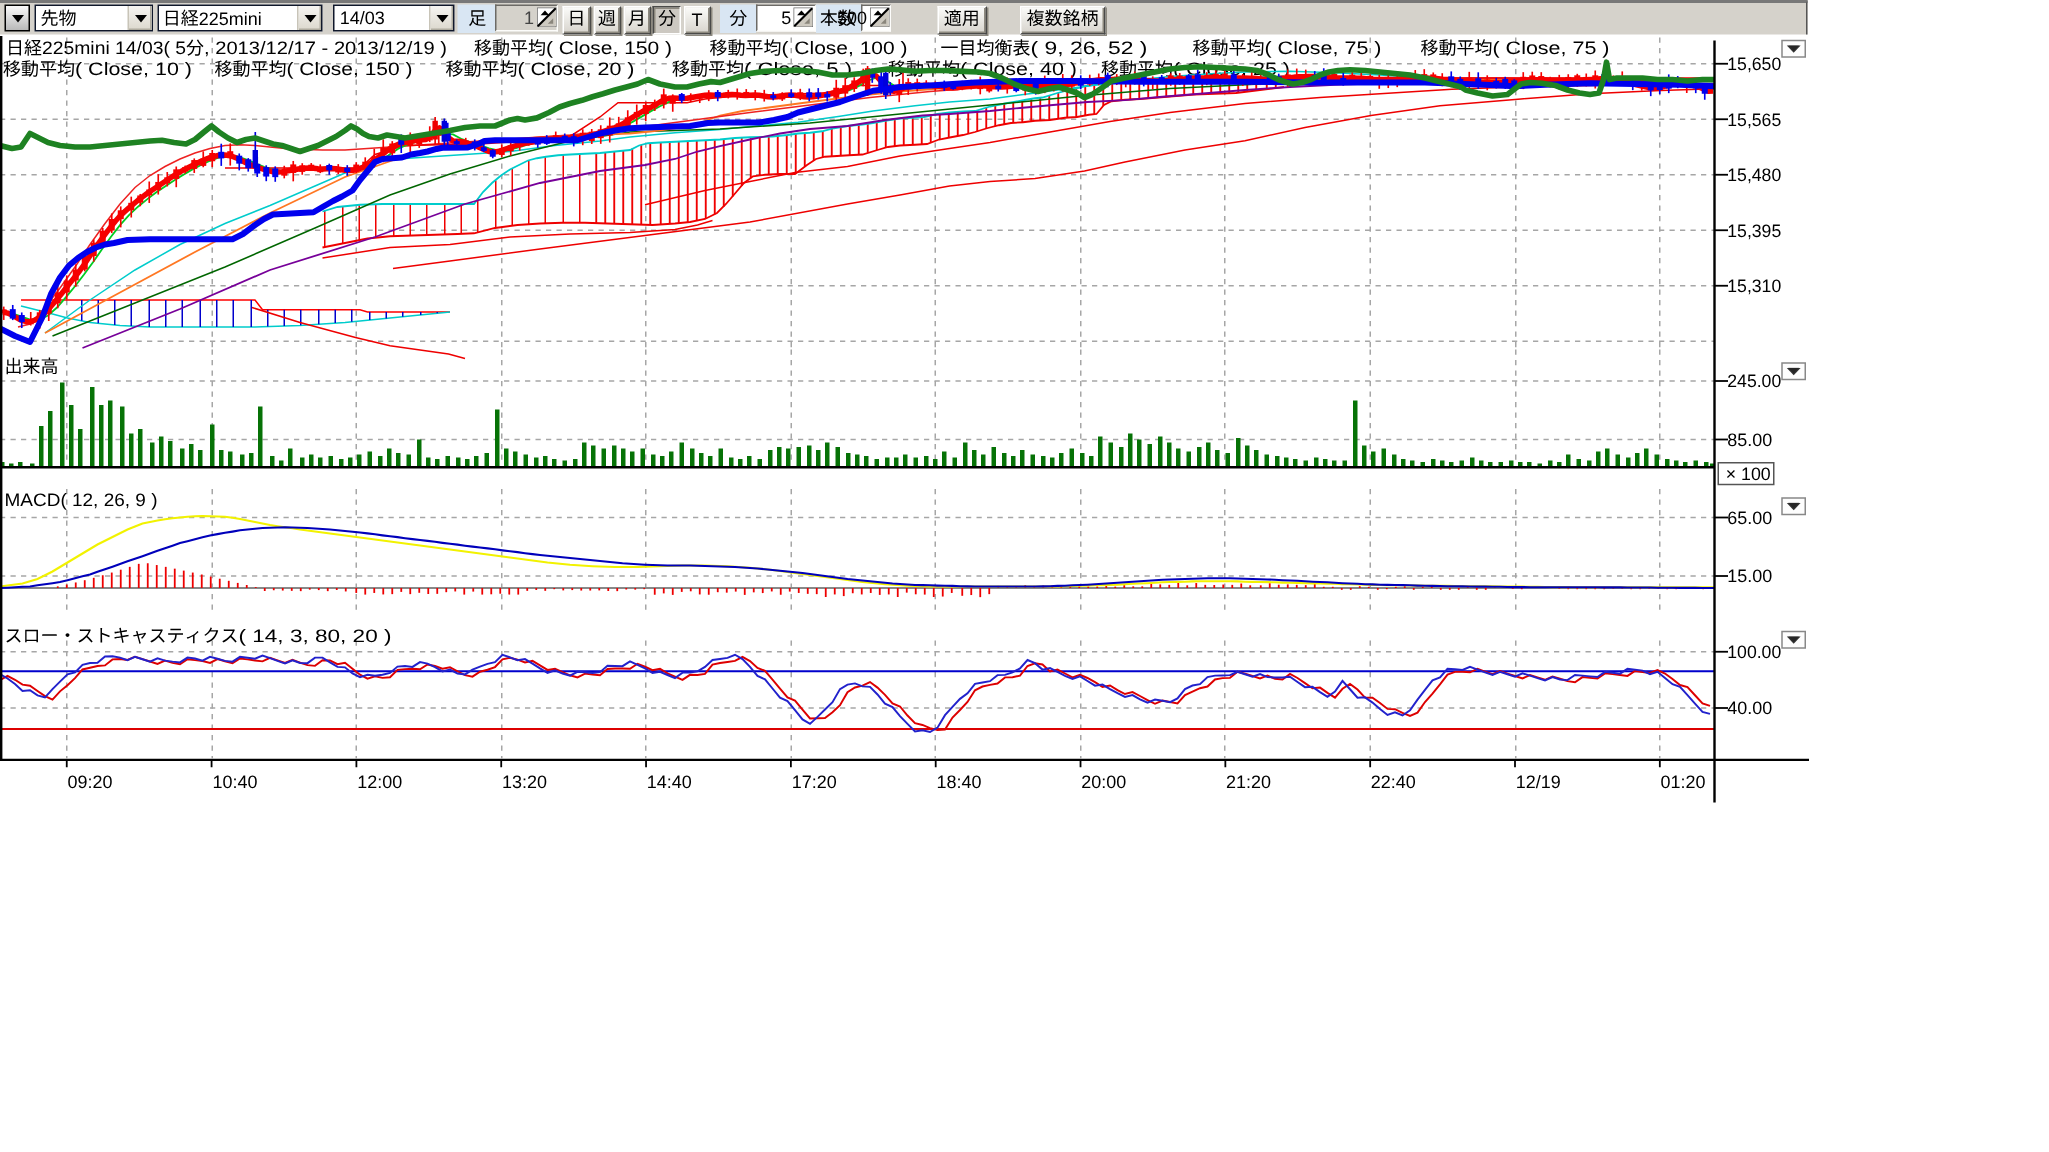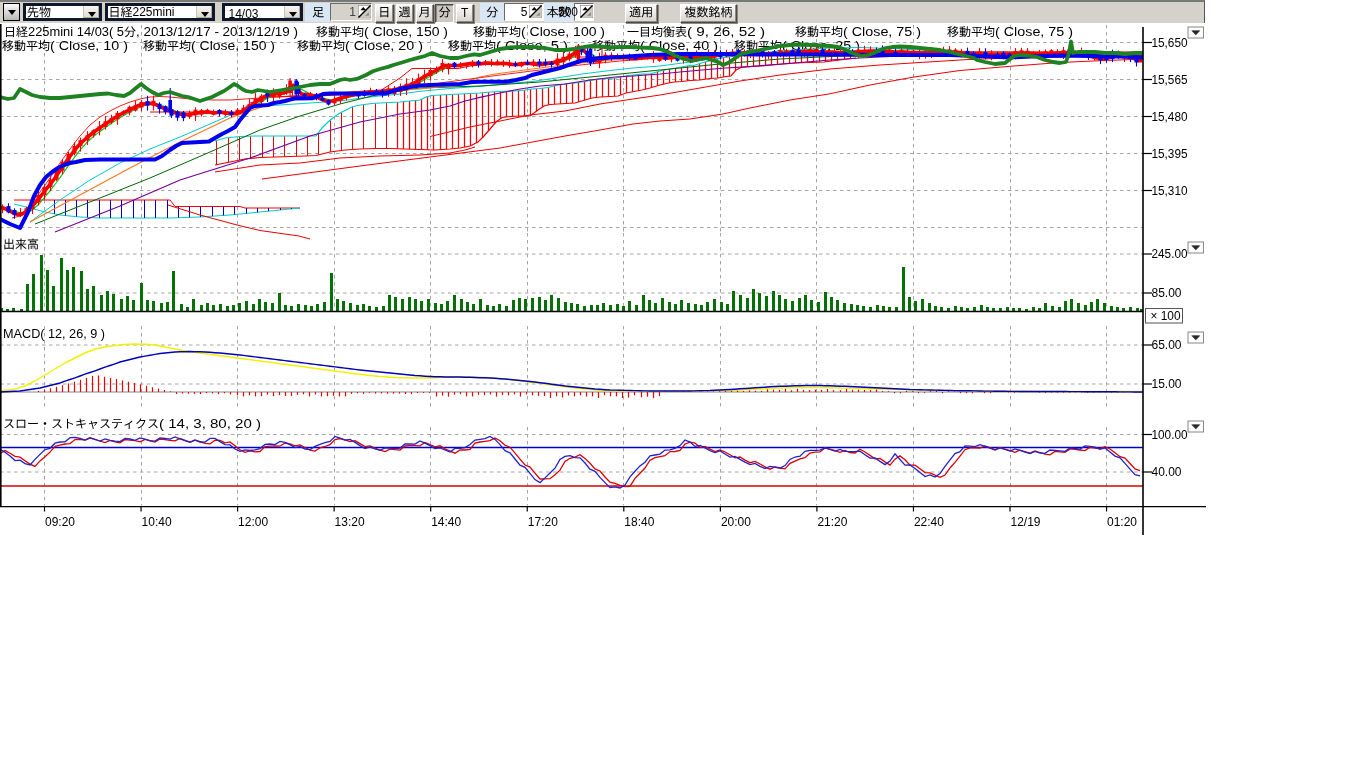--- a/index.html
+++ b/index.html
@@ -2,21 +2,21 @@
 <html><head><meta charset="utf-8"><style>
 *{margin:0;padding:0;box-sizing:border-box}
 html,body{width:1366px;height:768px;background:#fff;overflow:hidden;
  font-family:"Liberation Sans",sans-serif}
 #tb{position:absolute;left:0;top:0;width:1205px;height:23px;background:#d5d2cb;
  border-top:2px solid #787878;border-right:1.5px solid #555;z-index:5}
 #tb>div{position:absolute}
 .cb0{left:2.5px;top:0.5px;width:17px;height:18px;border:1.5px solid #000;
  background:linear-gradient(#fafafa,#b9b9b9);}
 .cb0 .tri{left:4px;top:6.5px}
-.cb{top:0.5px;height:18px;background:#fff;border:3px solid #0f172a}
+.cb{top:0.5px;height:18px;background:#fff;border:1px solid #0f172a}
 .cbt{position:absolute;left:4px;top:1.5px;font-size:12px;color:#000;white-space:nowrap;letter-spacing:0px}
 .cba{position:absolute;right:0px;top:0px;bottom:0px;width:16px;
  background:linear-gradient(#f6f5f2,#dcd8cd);border-left:1px solid #c8c4b8;box-shadow:inset -1px -1px 0 #b0ac9f}
 .cba .tri{left:4px;top:6.5px}
 .tri{position:absolute;width:0;height:0;border-left:4.5px solid transparent;
  border-right:4.5px solid transparent;border-top:5px solid #000}
 .lbl{top:0.5px;height:19px;background:#d9e6f3;font-size:12px;line-height:18px;color:#000;
  text-align:center;white-space:nowrap}
 .inp{top:1px;height:18px;background:#fff;border:1.5px solid;border-color:#6c6a66 #fdfdfb #fdfdfb #6c6a66}
 .inp.dis{background:#d5d2cb}

